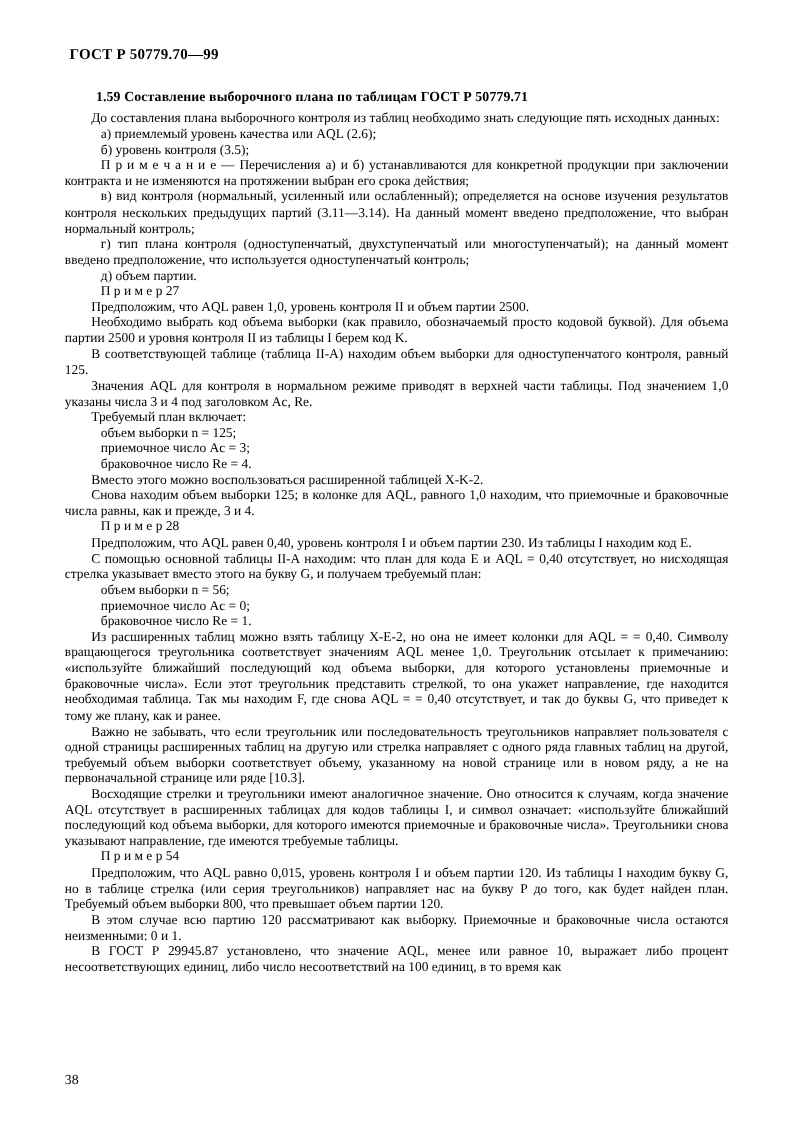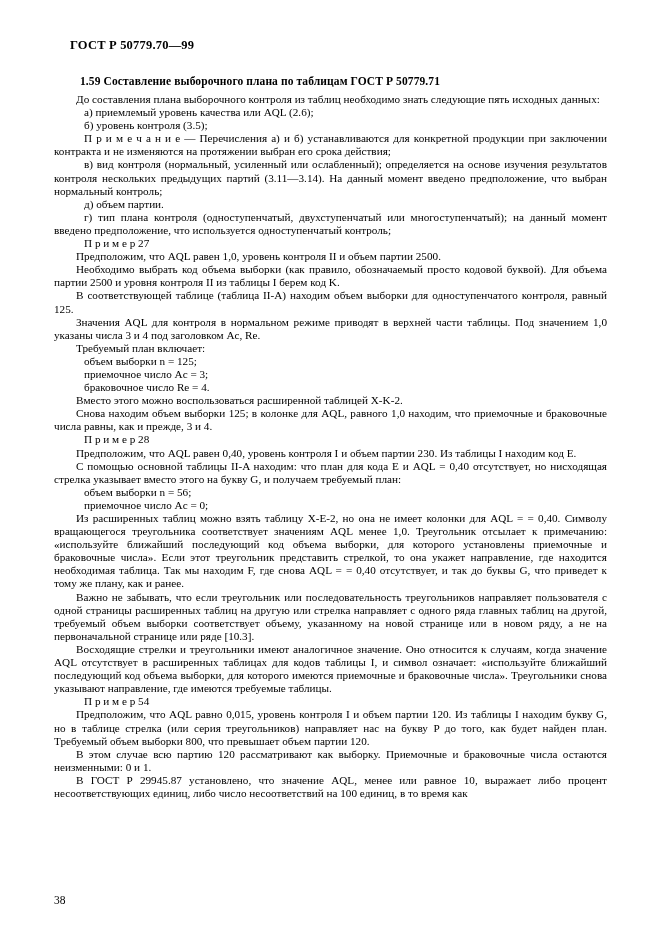--- a/index.html
+++ b/index.html
@@ -20,21 +20,21 @@
     width: 661px;
     height: 936px;
     box-sizing: border-box;
     padding: 38px 54px 20px 54px;
   }
   .doc-header {
     font-family: "Liberation Serif", serif;
     font-weight: bold;
     font-size: 12.5px;
     letter-spacing: 0.2px;
-    margin: 0 0 22px 16px;
+    margin: 0 0 22px 4px;
   }
   .section-title {
     font-family: "Liberation Serif", serif;
     font-weight: bold;
     font-size: 11.5px;
     margin: 0 0 6px 26px;
     letter-spacing: 0.1px;
   }
   .body-text {
     font-size: 11.2px;
@@ -65,38 +65,39 @@
   <div class="doc-header">ГОСТ Р 50779.70—99</div>
 
   <div class="section-title">1.59  Составление выборочного плана по таблицам ГОСТ Р 50779.71</div>
 
   <div class="body">
     <p class="body-text ind">До составления плана выборочного контроля из таблиц необходимо знать следующие пять исходных данных:</p>
     <p class="body-text ind-more">а)  приемлемый уровень качества или AQL (2.6);</p>
     <p class="body-text ind-more">б)  уровень контроля (3.5);</p>
     <p class="body-text ind-more">П р и м е ч а н и е — Перечисления а) и б) устанавливаются для конкретной продукции при заключении контракта и не изменяются на протяжении выбран его срока действия;</p>
     <p class="body-text ind-more">в)  вид контроля (нормальный, усиленный или ослабленный); определяется на основе изучения результатов контроля нескольких предыдущих партий (3.11—3.14). На данный момент введено предположение, что выбран нормальный контроль;</p>
+    <p class="body-text ind-more">г)  тип плана контроля (одноступенчатый, двухступенчатый или многоступенчатый); на данный момент введено предположение, что используется одноступенчатый контроль;</p>
     <p class="body-text ind-more">д)  объем партии.</p>
-    <p class="body-text ind-more">г)  тип плана контроля (одноступенчатый, двухступенчатый или многоступенчатый); на данный момент введено предположение, что используется одноступенчатый контроль;</p>
     <p class="body-text ind-more">П р и м е р   27</p>
     <p class="body-text ind">Предположим, что AQL равен 1,0, уровень контроля II и объем партии 2500.</p>
     <p class="body-text ind">Необходимо выбрать код объема выборки (как правило, обозначаемый просто кодовой буквой). Для объема партии 2500 и уровня контроля II из таблицы I берем код K.</p>
     <p class="body-text ind">В соответствующей таблице (таблица II-A) находим объем выборки для одноступенчатого контроля, равный 125.</p>
     <p class="body-text ind">Значения AQL для контроля в нормальном режиме приводят в верхней части таблицы. Под значением 1,0 указаны числа 3 и 4 под заголовком Ac, Re.</p>
     <p class="body-text ind">Требуемый план включает:</p>
     <p class="body-text ind-more">объем выборки n = 125;</p>
     <p class="body-text ind-more">приемочное число Ac = 3;</p>
     <p class="body-text ind-more">браковочное число Re = 4.</p>
     <p class="body-text ind">Вместо этого можно воспользоваться расширенной таблицей X-K-2.</p>
     <p class="body-text ind">Снова находим объем выборки 125; в колонке для AQL, равного 1,0 находим, что приемочные и браковочные числа равны, как и прежде, 3 и 4.</p>
     <p class="body-text ind-more">П р и м е р   28</p>
     <p class="body-text ind">Предположим, что AQL равен 0,40, уровень контроля I и объем партии 230. Из таблицы I находим код E.</p>
     <p class="body-text ind">С помощью основной таблицы II-A находим: что план для кода E и AQL = 0,40 отсутствует, но нисходящая стрелка указывает вместо этого на букву G, и получаем требуемый план:</p>
     <p class="body-text ind-more">объем выборки n = 56;</p>
     <p class="body-text ind-more">приемочное число Ac = 0;</p>
+    <p class="body-text ind-more">браковочное число Re = 1.</p>
     <p class="body-text ind">Из расширенных таблиц можно взять таблицу X-E-2, но она не имеет колонки для AQL = = 0,40. Символу вращающегося треугольника соответствует значениям AQL менее 1,0. Треугольник отсылает к примечанию: «используйте ближайший последующий код объема выборки, для которого установлены приемочные и браковочные числа». Если этот треугольник представить стрелкой, то она укажет направление, где находится необходимая таблица. Так мы находим F, где снова AQL = = 0,40 отсутствует, и так до буквы G, что приведет к тому же плану, как и ранее.</p>
     <p class="body-text ind">Важно не забывать, что если треугольник или последовательность треугольников направляет пользователя с одной страницы расширенных таблиц на другую или стрелка направляет с одного ряда главных таблиц на другой, требуемый объем выборки соответствует объему, указанному на новой странице или в новом ряду, а не на первоначальной странице или ряде [10.3].</p>
     <p class="body-text ind">Восходящие стрелки и треугольники имеют аналогичное значение. Оно относится к случаям, когда значение AQL отсутствует в расширенных таблицах для кодов таблицы I, и символ означает: «используйте ближайший последующий код объема выборки, для которого имеются приемочные и браковочные числа». Треугольники снова указывают направление, где имеются требуемые таблицы.</p>
     <p class="body-text ind-more">П р и м е р   54</p>
     <p class="body-text ind">Предположим, что AQL равно 0,015, уровень контроля I и объем партии 120. Из таблицы I находим букву G, но в таблице стрелка (или серия треугольников) направляет нас на букву P до того, как будет найден план. Требуемый объем выборки 800, что превышает объем партии 120.</p>
     <p class="body-text ind">В этом случае всю партию 120 рассматривают как выборку. Приемочные и браковочные числа остаются неизменными: 0 и 1.</p>
     <p class="body-text ind">В ГОСТ Р 29945.87 установлено, что значение AQL, менее или равное 10, выражает либо процент несоответствующих единиц, либо число несоответствий на 100 единиц, в то время как</p>
   </div>
 
   <div class="page-number">38</div>

